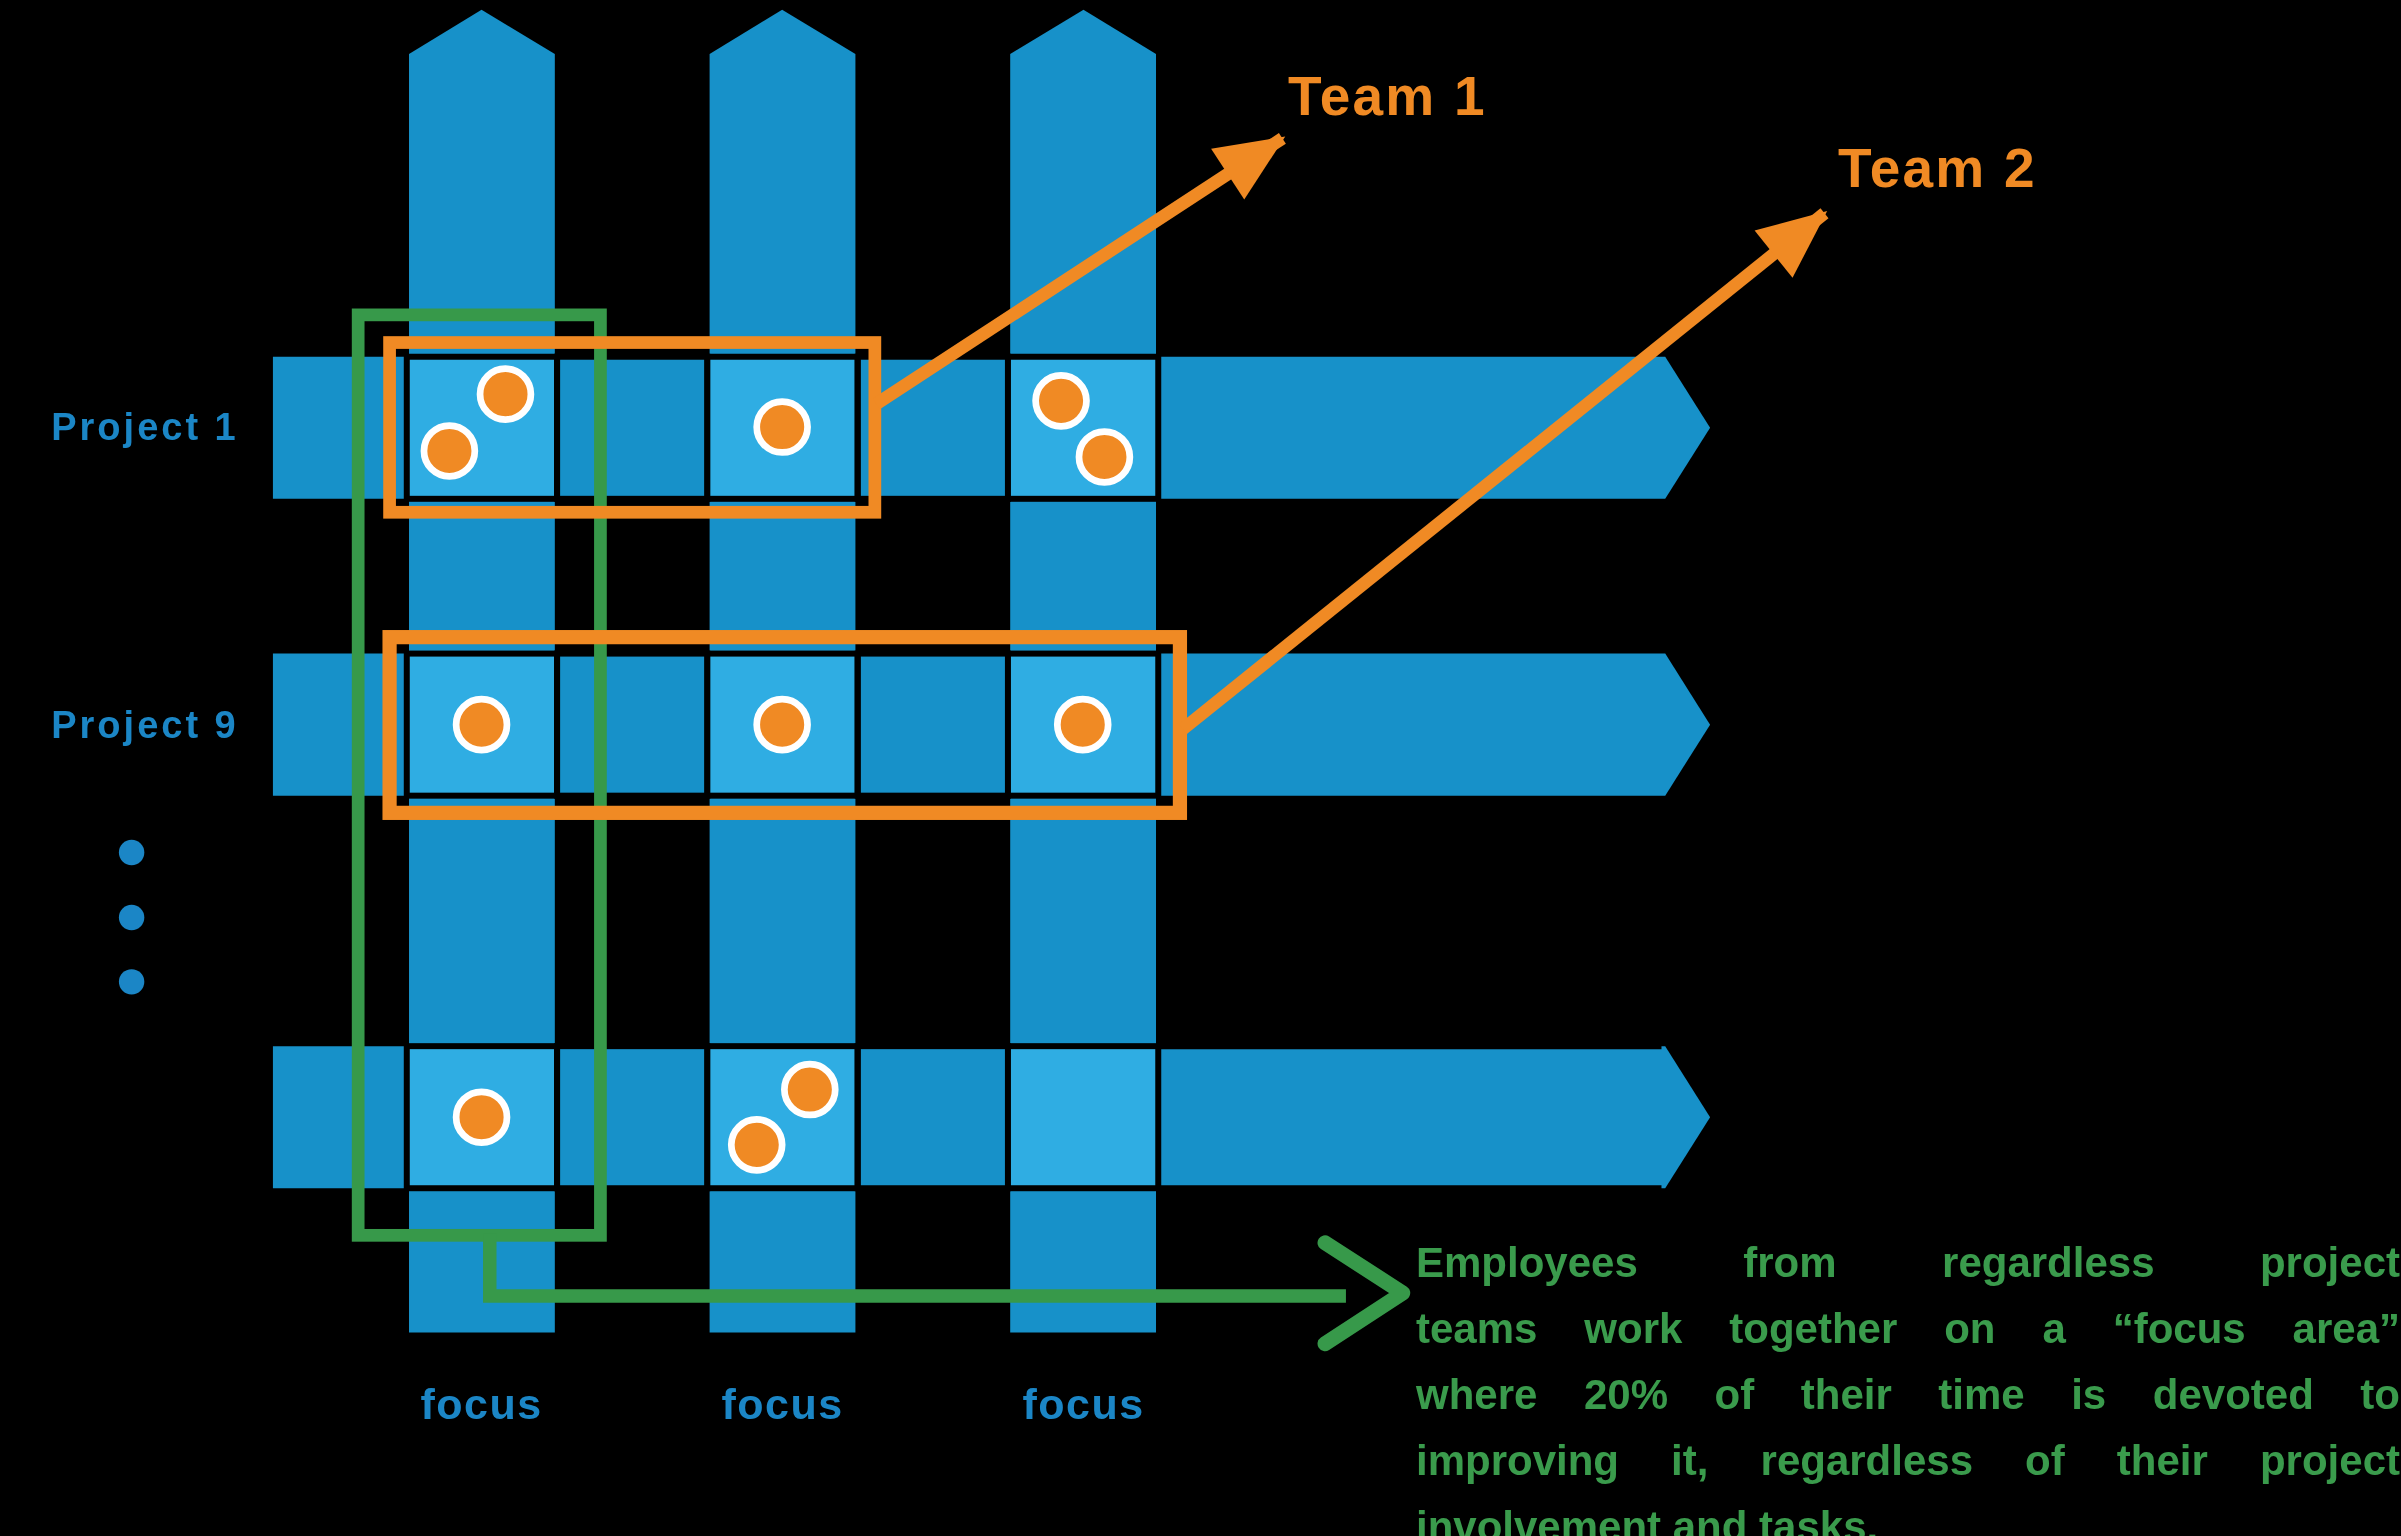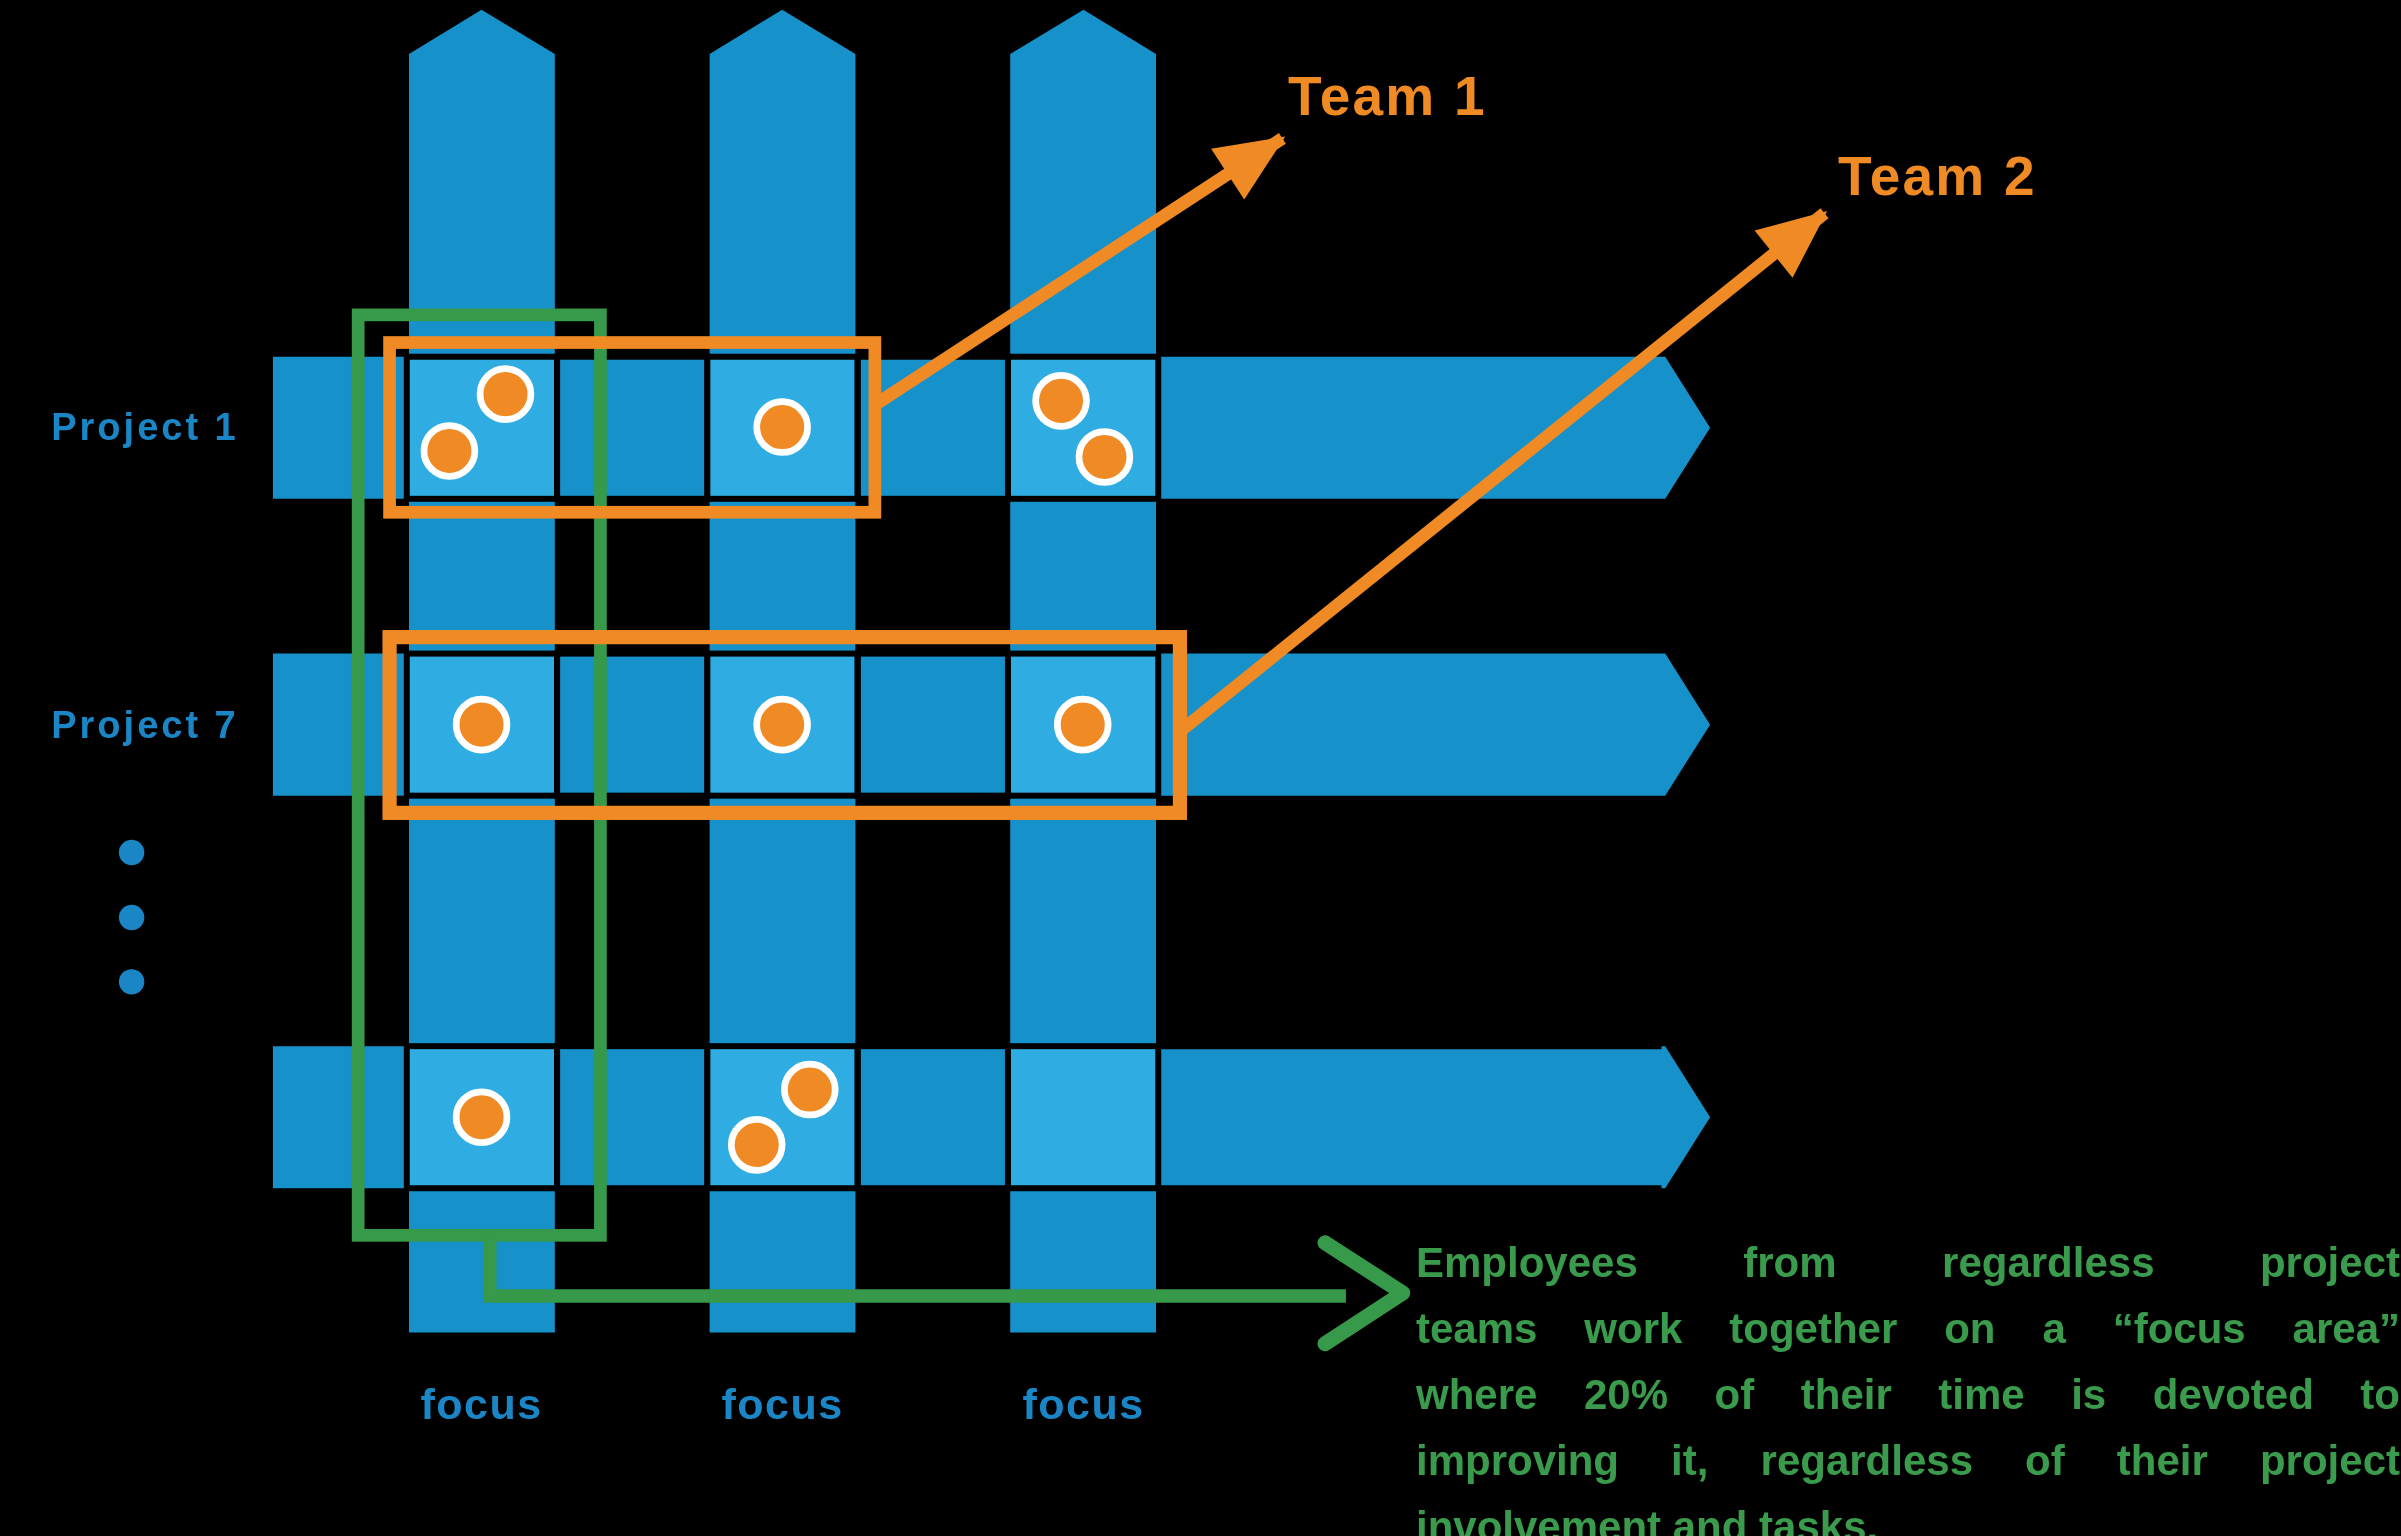--- a/index.html
+++ b/index.html
@@ -108,34 +108,34 @@
     </g>
 
     <g fill="#1b86c6">
       <circle cx="176" cy="1140" r="17"></circle>
       <circle cx="176" cy="1227" r="17"></circle>
       <circle cx="176" cy="1313" r="17"></circle>
     </g>
   </svg>
 
   <div class="txt project-label" style="top:399px;">Project 1</div>
-  <div class="txt project-label" style="top:697px;">Project 7</div>
+  <div class="txt project-label" style="top:697px;">Project 9</div>
 
   <div class="focus-label txt" style="left:317px;">
     <div>focus</div>
   </div>
   <div class="focus-label txt" style="left:618px;">
     <div>focus</div>
   </div>
   <div class="focus-label txt" style="left:919px;">
     <div>focus</div>
   </div>
 
   <div class="txt team-label" style="left:1288px;top:66px;">Team 1</div>
-  <div class="txt team-label" style="left:1838px;top:146px;">Team 2</div>
+  <div class="txt team-label" style="left:1838px;top:138px;">Team 2</div>
 
   <div class="annotation">
     <div class="jline">Employees from regardless project</div>
     <div class="jline">teams work together on a “focus area”</div>
     <div class="jline">where 20% of their time is devoted to</div>
     <div class="jline">improving it, regardless of their project</div>
     <div class="lastline">involvement and tasks.</div>
   </div>
 
 </div>

